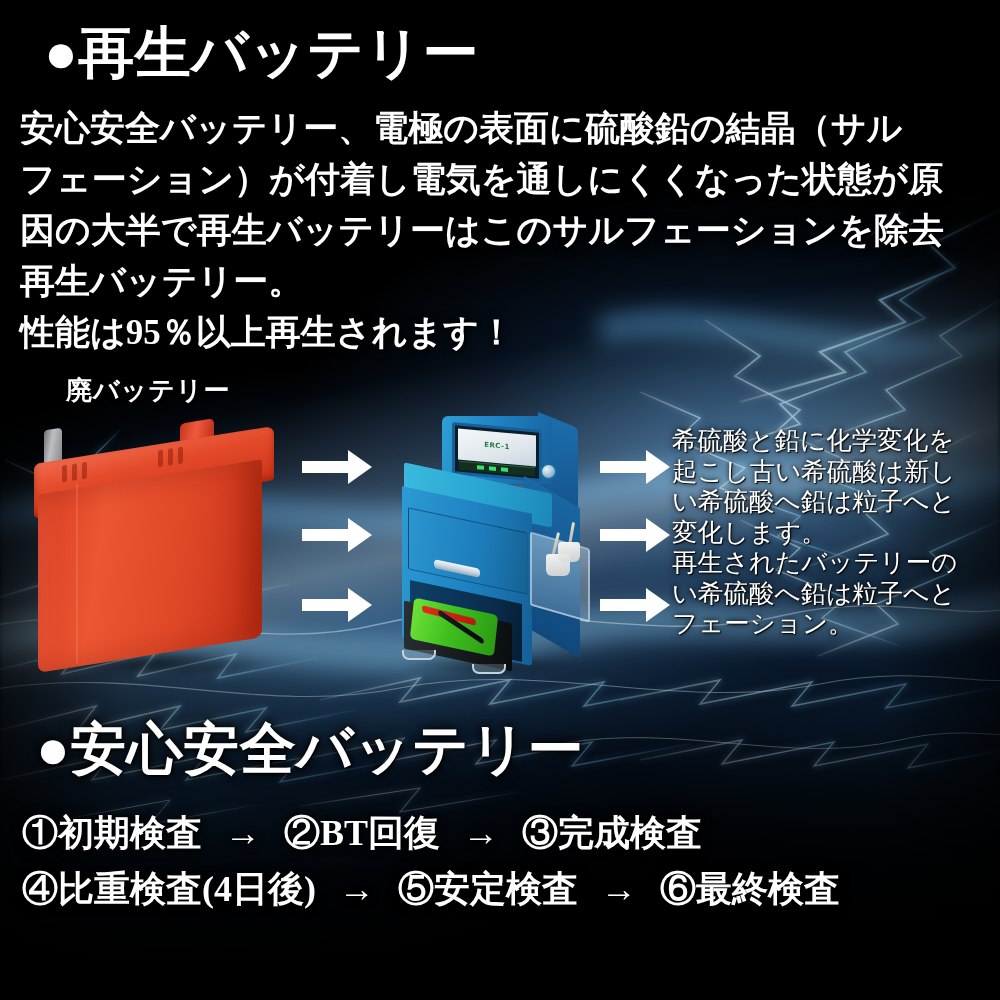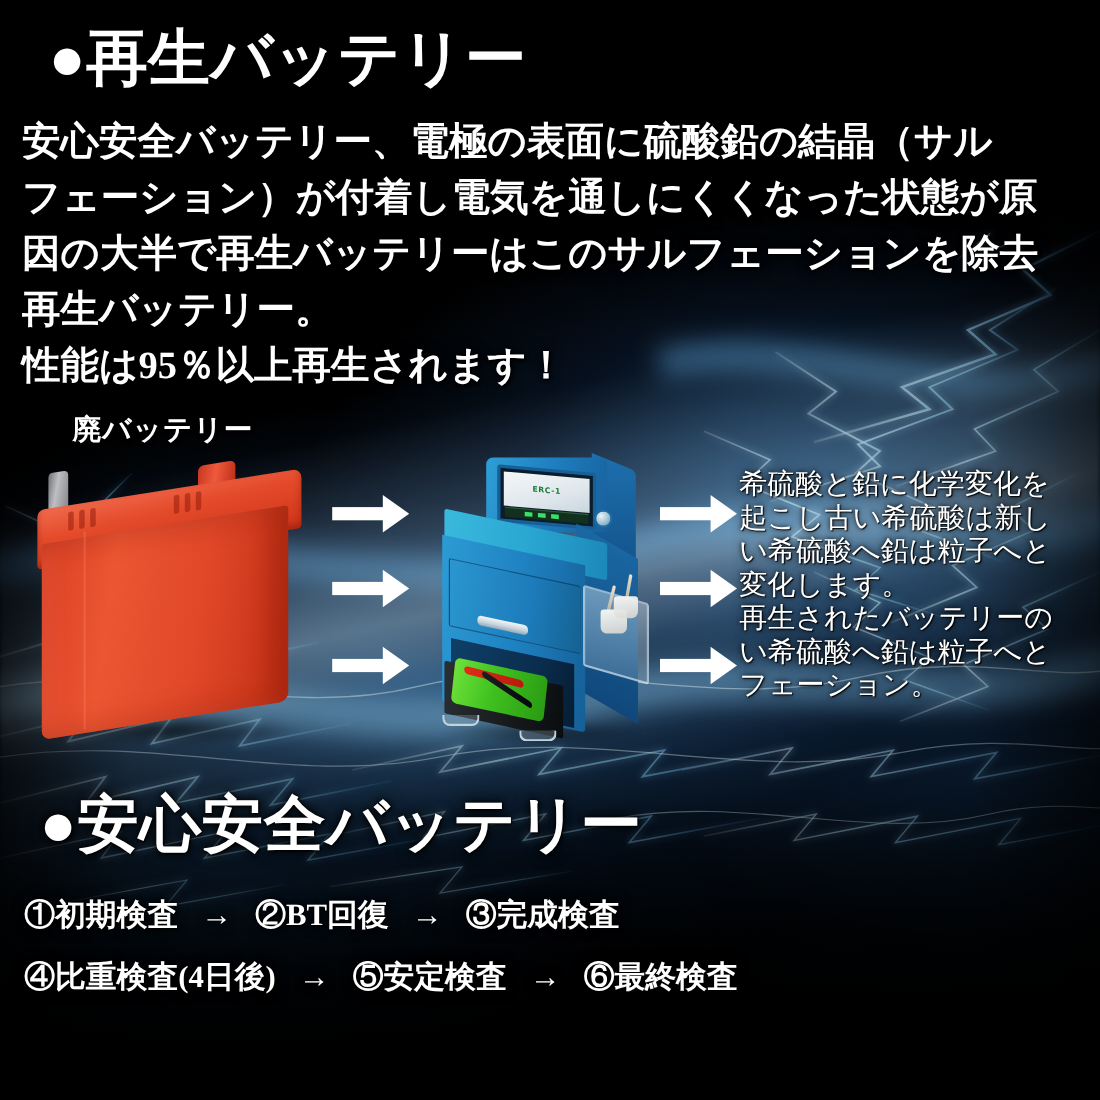--- a/index.html
+++ b/index.html
@@ -100,21 +100,21 @@
     color: #ffffff;
     text-shadow: 0 0 4px rgba(0,0,0,0.85), 0 0 9px rgba(0,0,0,0.6), 1px 1px 1px rgba(0,0,0,0.9);
   }
   .right-copy p { margin: 0; }
 
   .steps {
     position: absolute;
     left: 22px;
     top: 805px;
     width: 970px;
-    font-size: 28px;
+    font-size: 36px;
     line-height: 56px;
     font-weight: bold;
     white-space: nowrap;
     text-shadow: 0 0 5px rgba(0,0,0,0.95), 0 0 12px rgba(0,0,0,0.75), 1px 1px 2px rgba(0,0,0,1);
   }
   .steps .row { margin: 0; }
   .steps .sep { padding: 0 14px; font-weight: normal; }
 
   
   .arrow {

